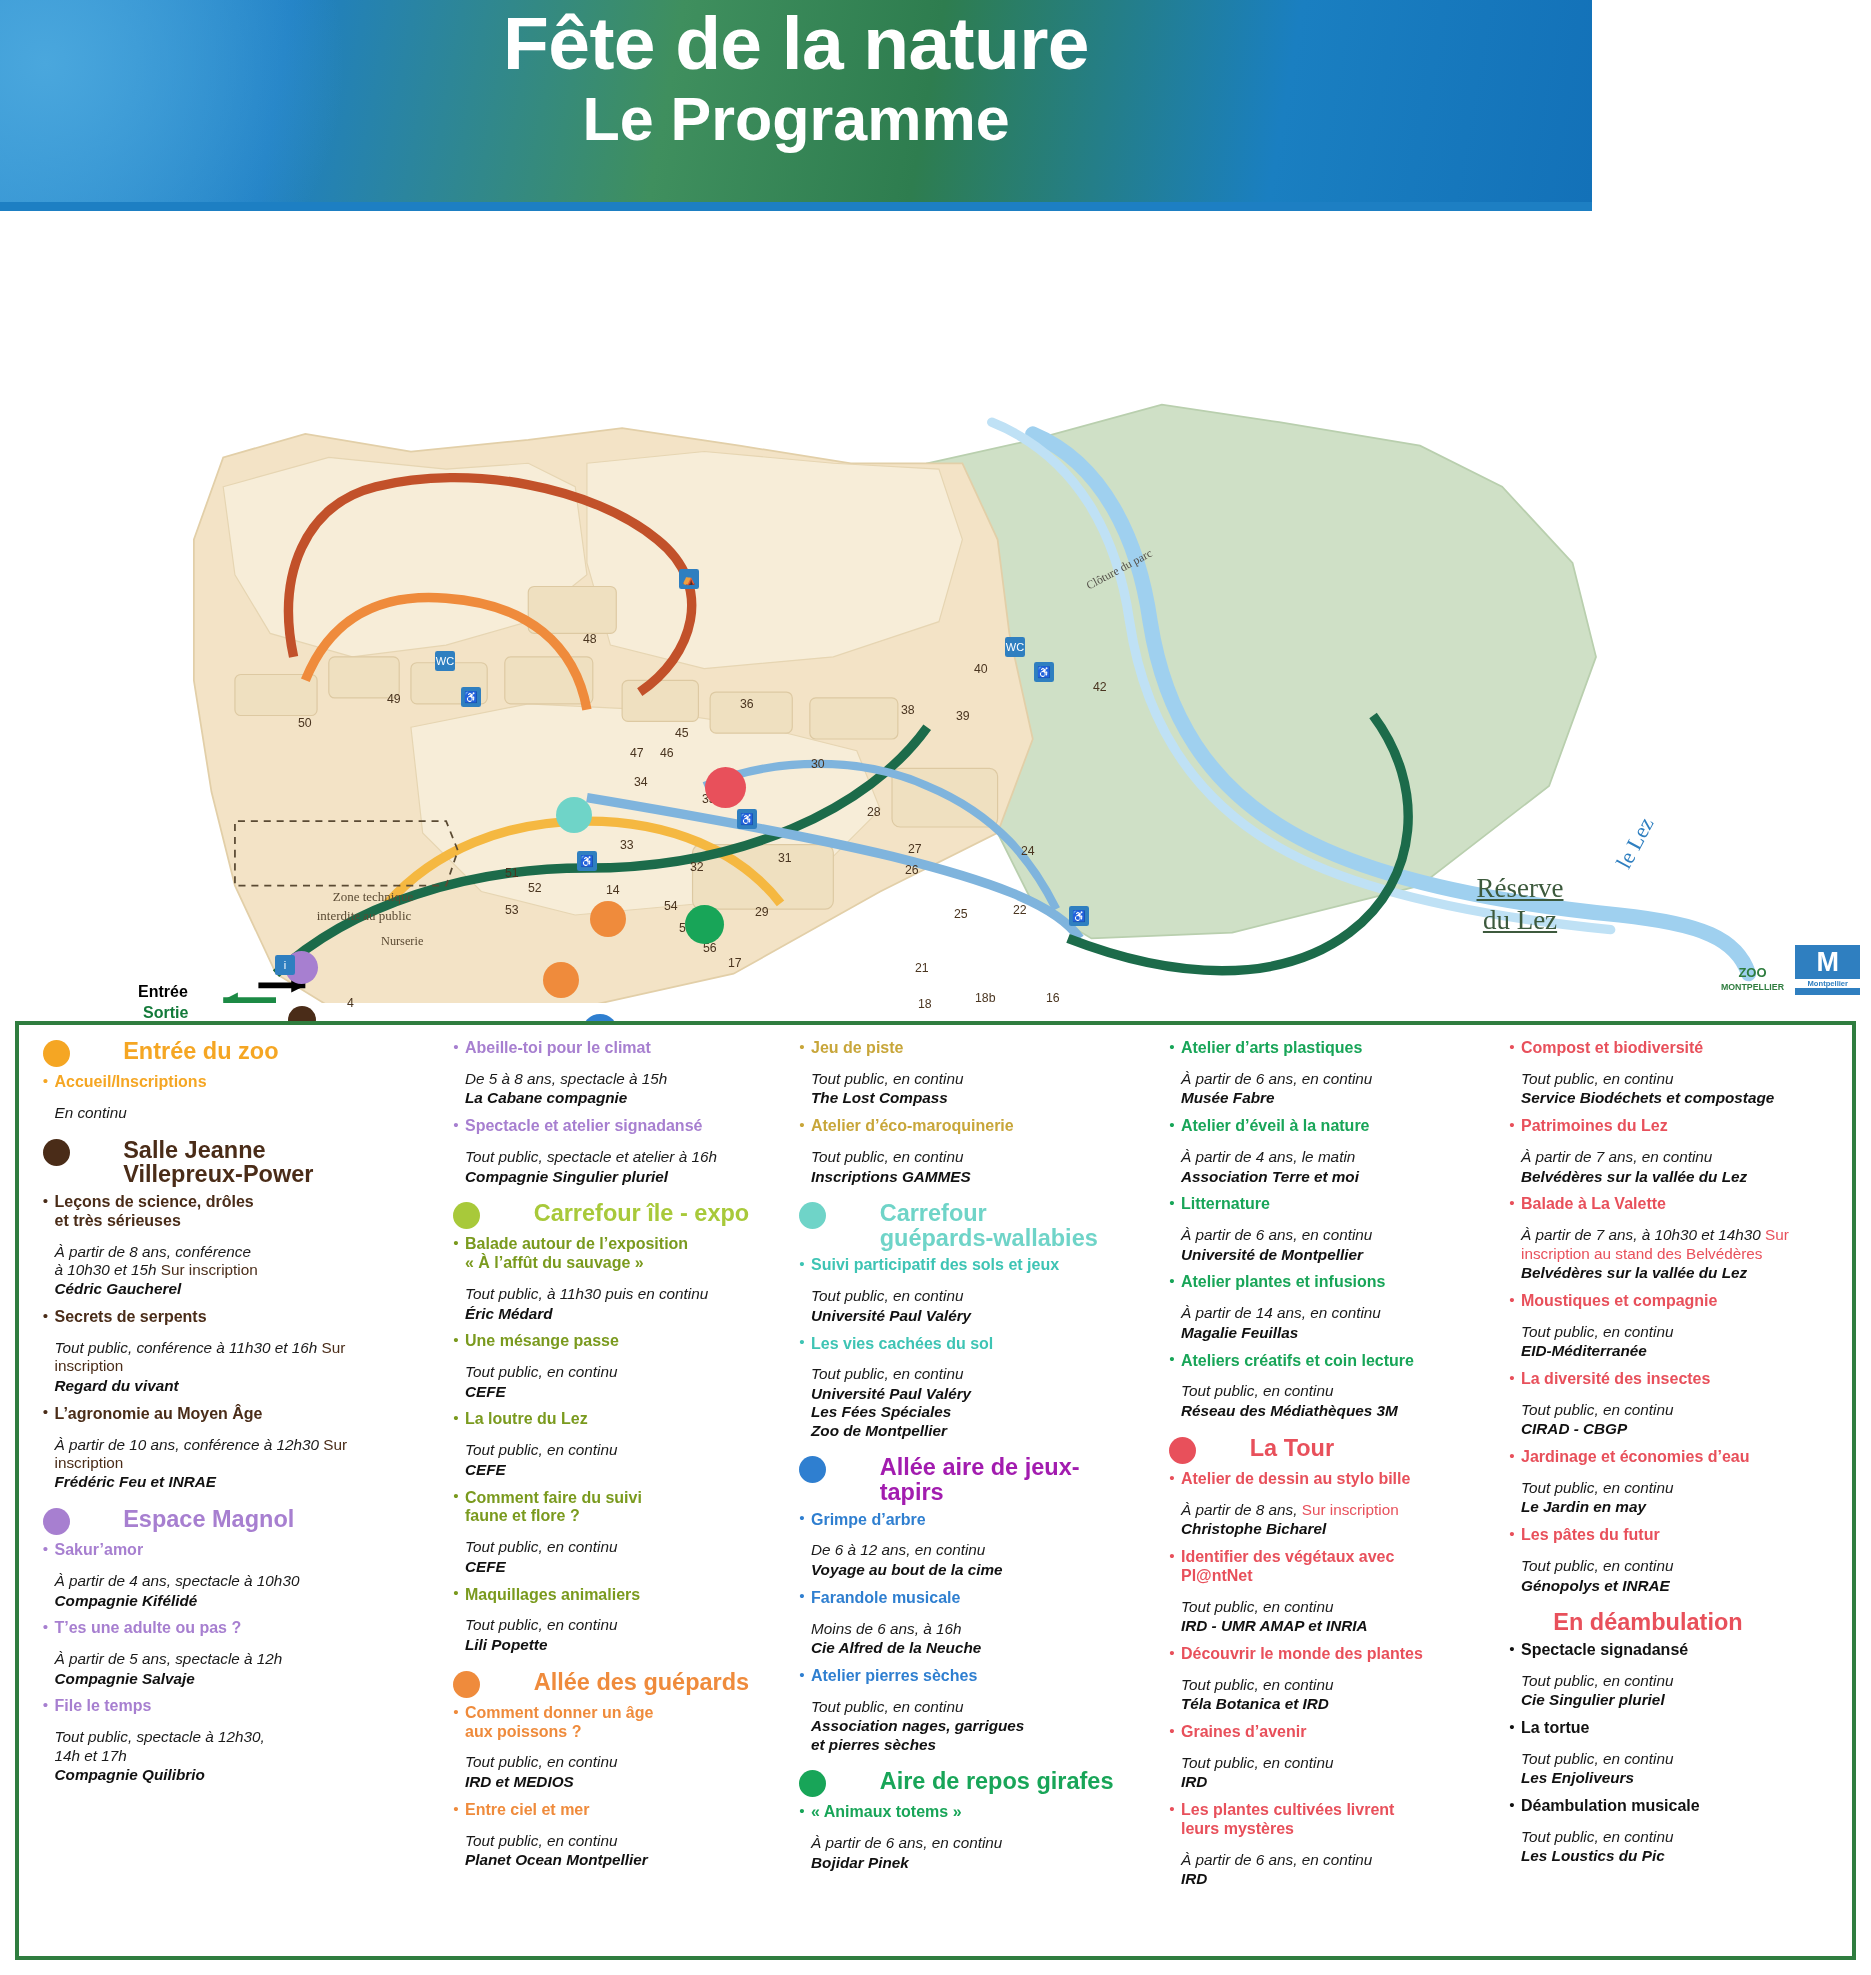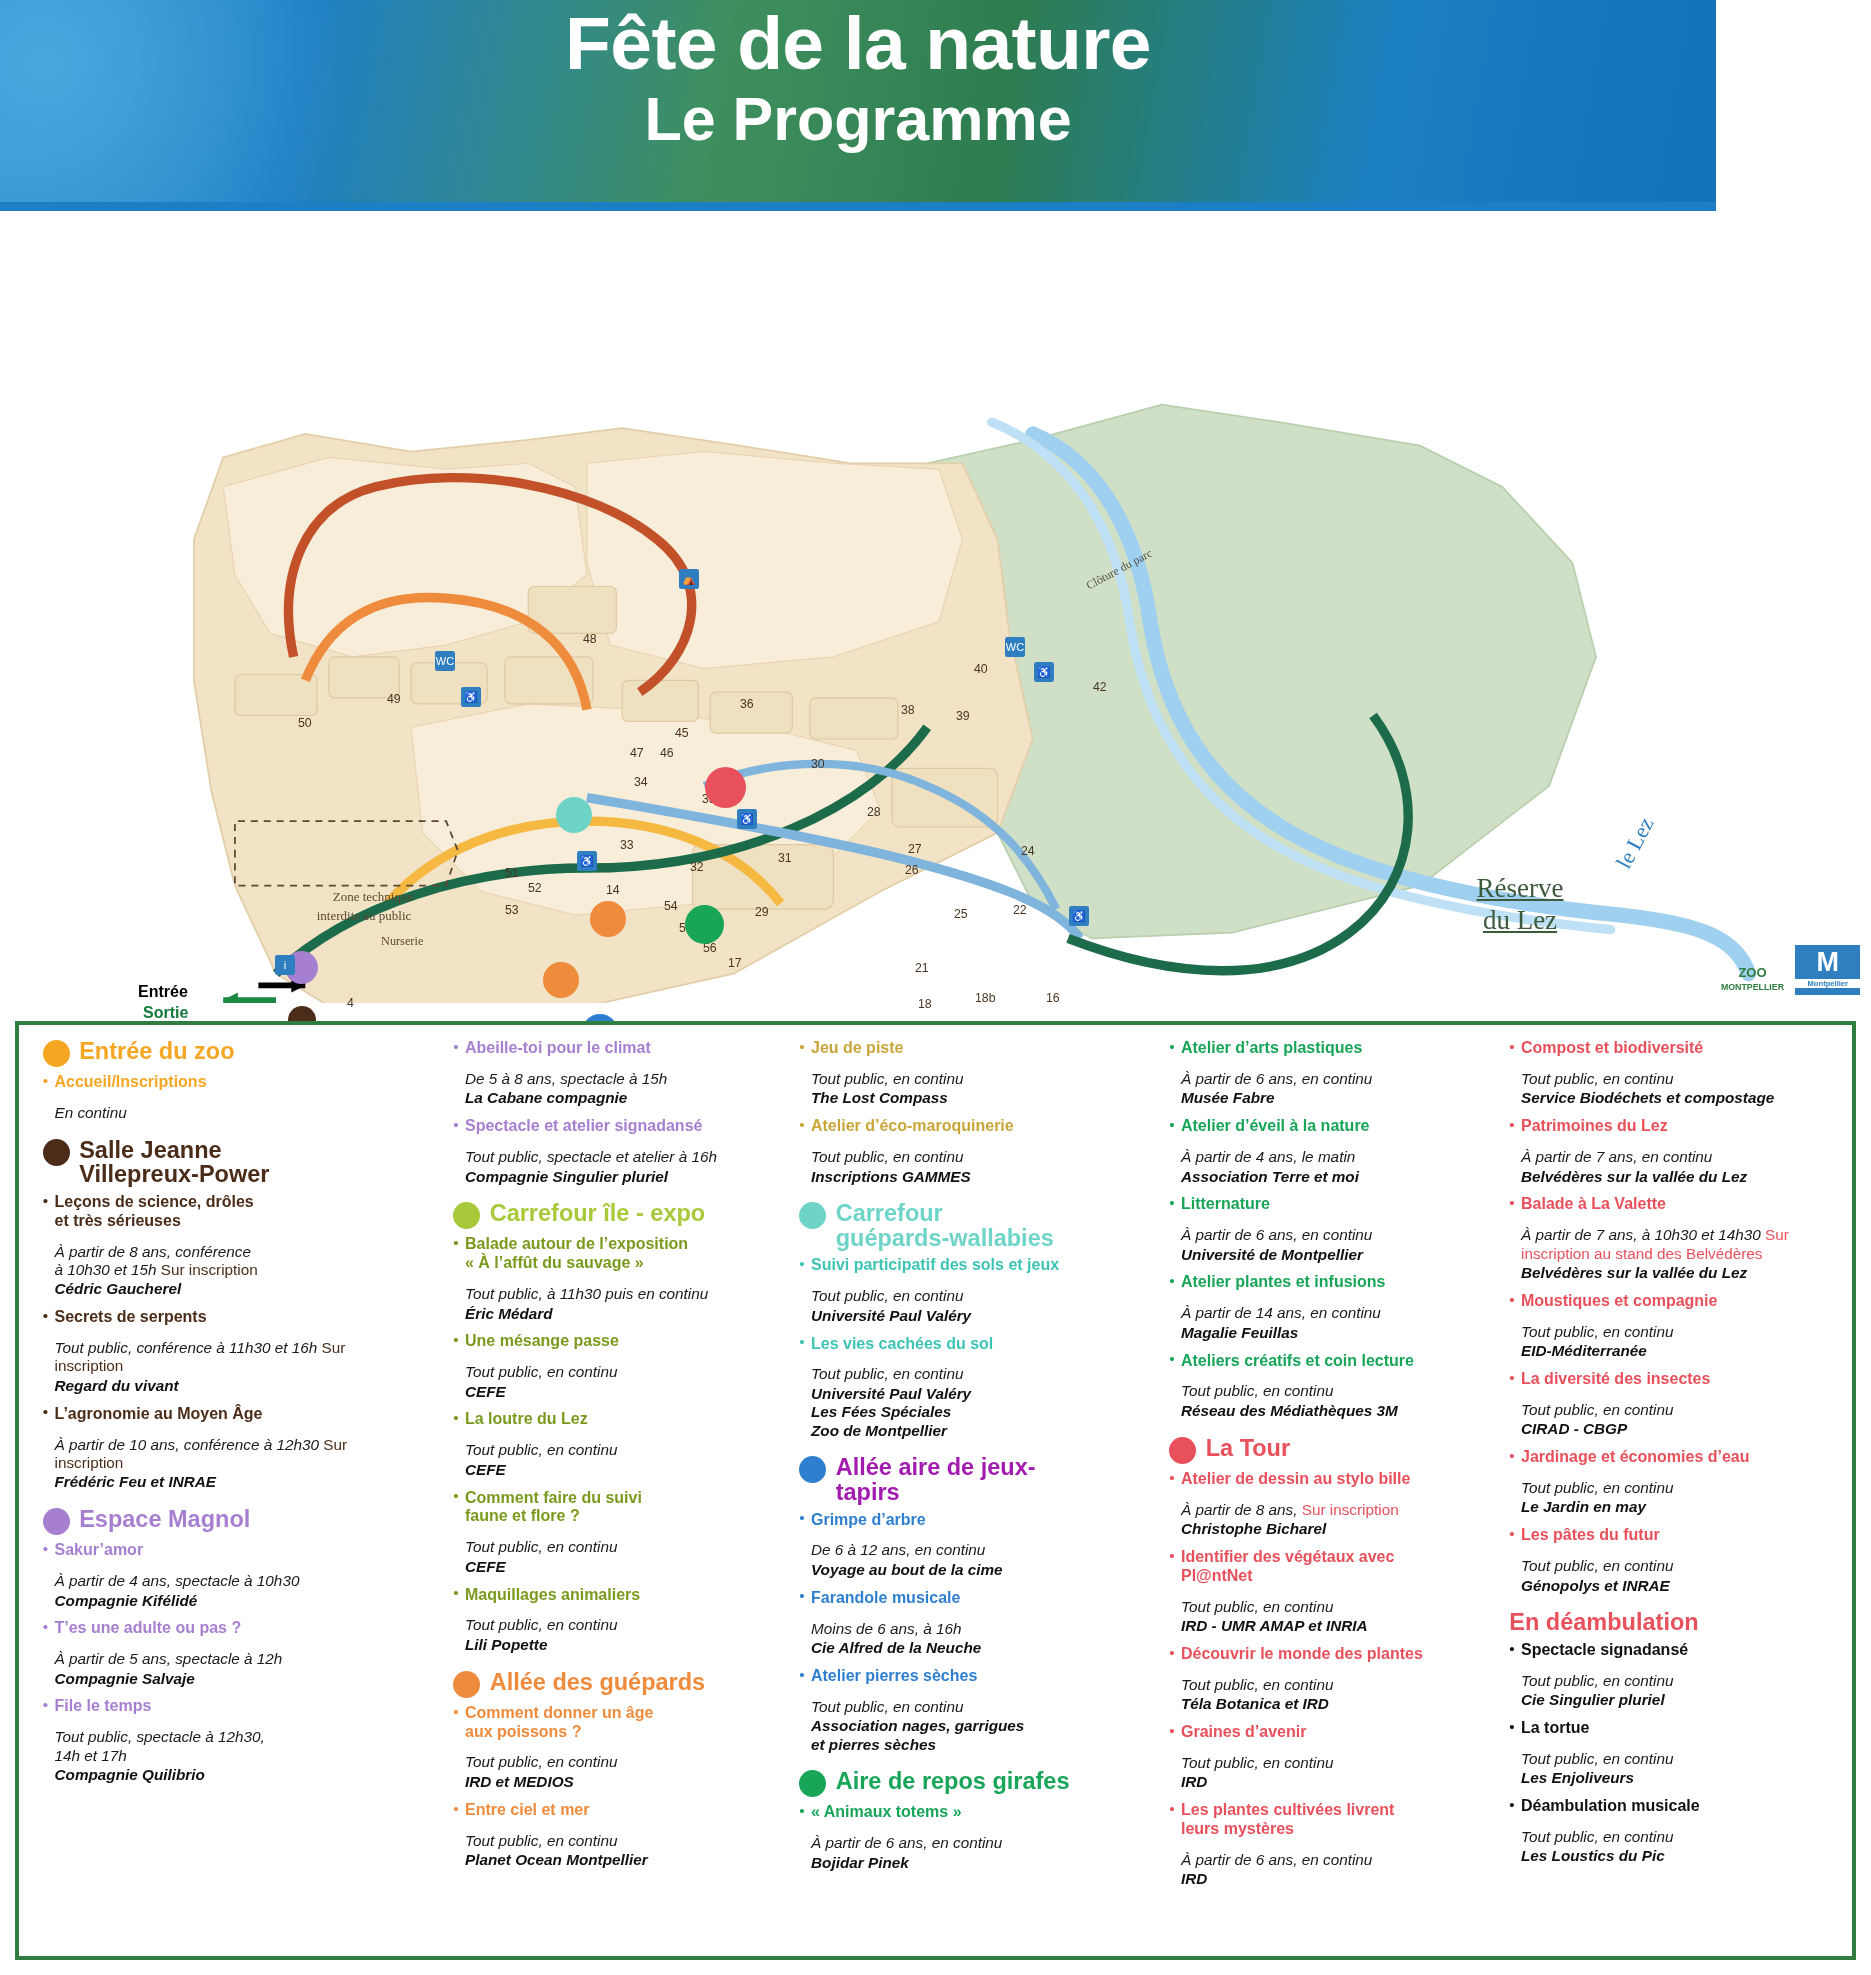--- a/index.html
+++ b/index.html
@@ -4,21 +4,21 @@
 <style>
   html,body{margin:0;padding:0;}
   body{
     width:1872px;height:1975px;
     background:#ffffff;
     font-family:"Liberation Sans", sans-serif;
     overflow:hidden;
   }
   
   .header{
-    position:relative;width:1716px;height:211px;
+    position:relative;width:1592px;height:211px;
     background:linear-gradient(100deg,#2f8fd0 0%,#1f7fc4 18%,#3f8f5e 42%,#2e7d4f 58%,#1a7fc1 80%,#1371b8 100%);
     overflow:hidden;
   }
   .header:before{
     content:"";position:absolute;left:0;top:0;width:446px;height:211px;
     background:radial-gradient(circle at 10% 30%, #4aa7dd 0%, rgba(74,167,221,0) 70%);
   }
   .header-title{
     position:absolute;left:0;right:0;top:4.7px;text-align:center;
     color:#ffffff;font-weight:bold;font-size:75px;line-height:1.02;letter-spacing:-0.6px;
@@ -56,21 +56,21 @@
   .col{position:absolute;top:14px;box-sizing:border-box;}
   .c1{left:23.5px;width:352px;}
   .c2{left:434px;width:329px;}
   .c3{left:780px;width:329px;}
   .c4{left:1150px;width:329px;}
   .c5{left:1490px;width:329px;}
 
   .sec{margin-bottom:15.3px;position:relative;}
   .sec-head{display:flex;align-items:flex-start;gap:9.4px;margin-bottom:5.9px;}
   .bullet{width:27px;height:27px;border-radius:50%;flex:0 0 auto;margin-top:1.2px;}
-  .sec-title{font-weight:bold;font-size:23.5px;line-height:1.05;}
+  .sec-title{font-weight:bold;font-size:23.5px;line-height:1.05;margin-left:44px;}
   .item{margin:0 0 9.4px 0;padding-left:11.7px;position:relative;}
   .item:before{content:"•";position:absolute;left:0;top:-1.2px;font-size:15.3px;}
   .it-title{font-weight:bold;font-size:16px;line-height:1.18;}
   .it-sub{font-style:italic;font-size:15.3px;color:#1a1a1a;line-height:1.2;margin-top:12px;}
   .it-org{font-weight:bold;font-style:italic;font-size:15.3px;color:#111;line-height:1.2;margin-top:1.2px;}
   .it-extra{font-size:15.3px;line-height:1.2;}
 </style>
 </head>
 <body>
 

